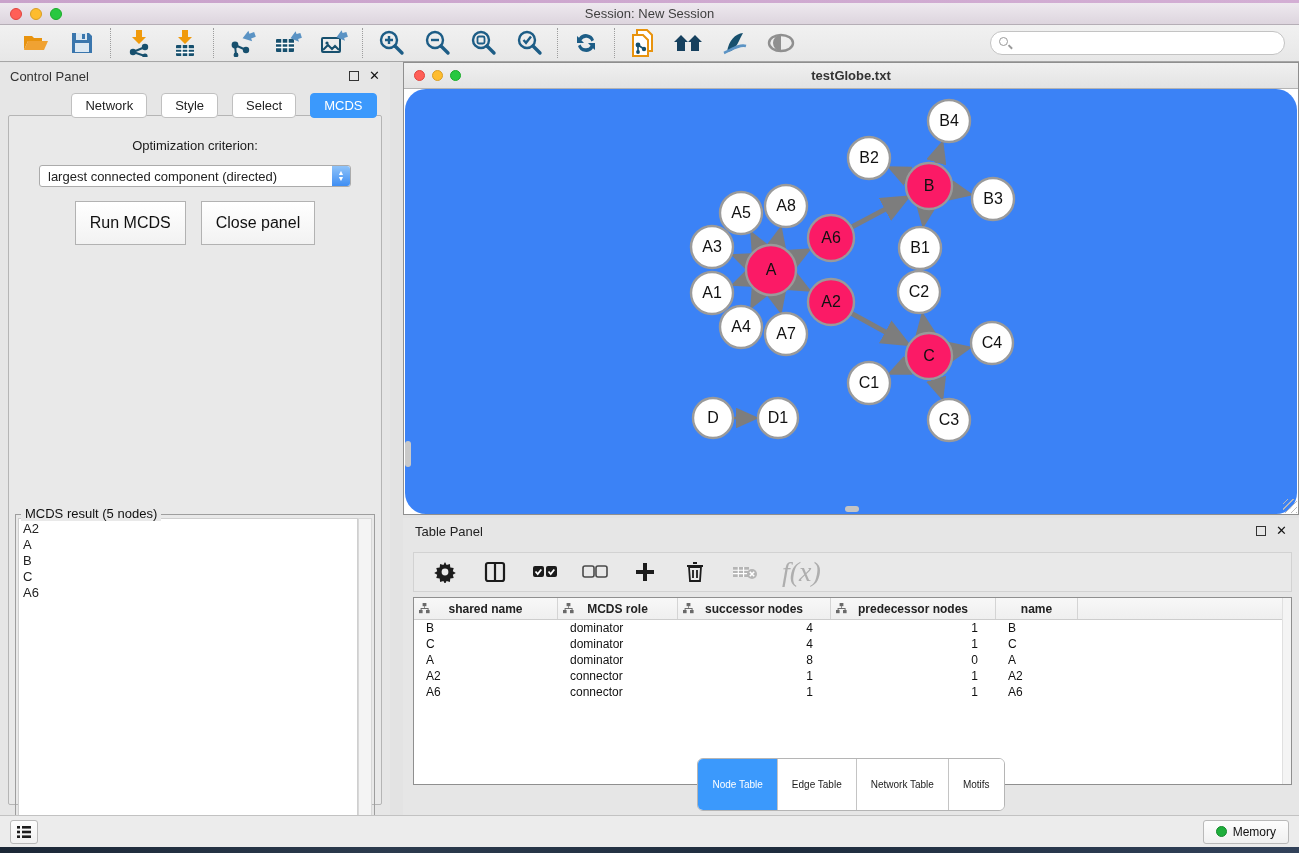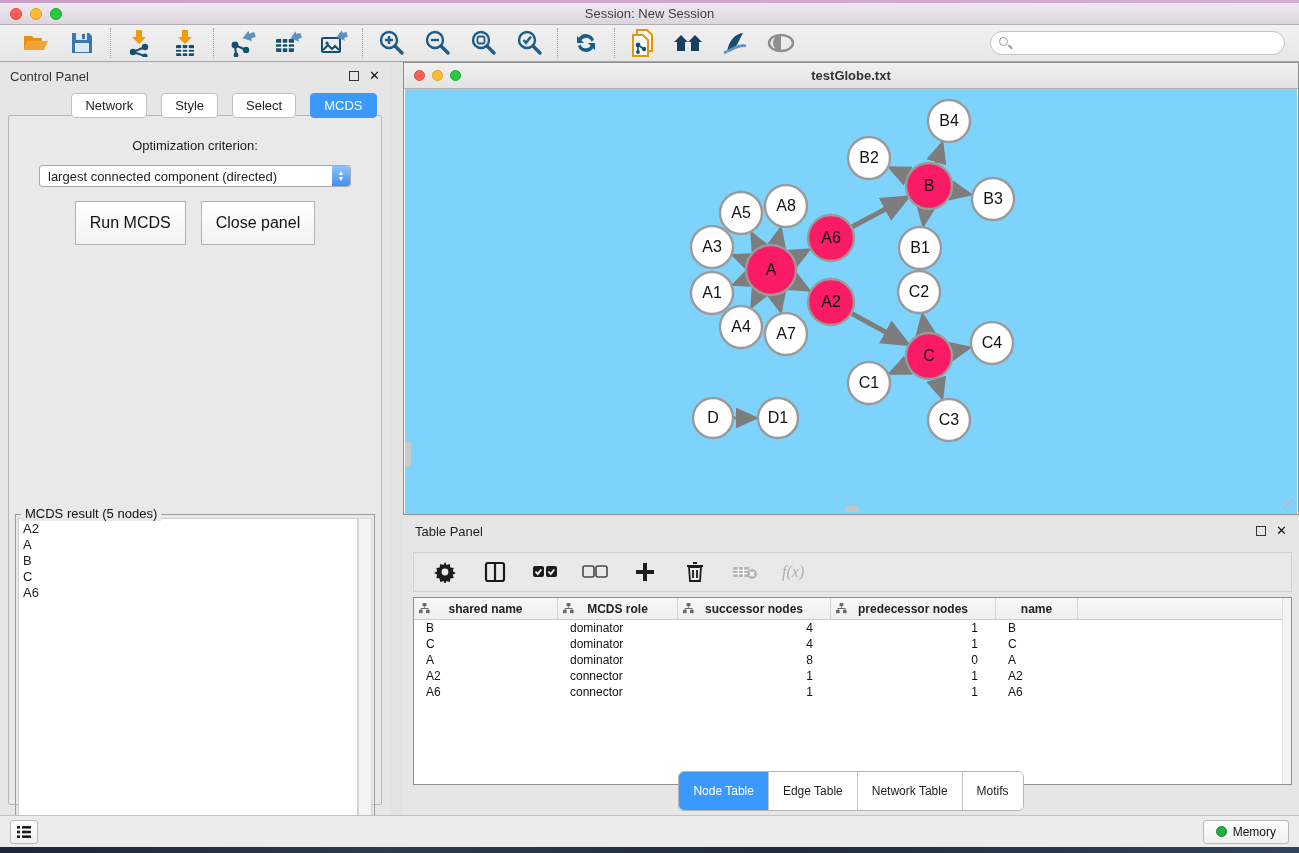--- a/index.html
+++ b/index.html
@@ -72,48 +72,48 @@
 
   
   .net-window { position:absolute; left:403px; top:62px; width:896px; height:453px;
                 background:#fff; border:1px solid #8f8f8f; }
   .net-titlebar { position:absolute; left:0; top:0; width:100%; height:26px;
                 background:linear-gradient(#f0f0f0,#e3e3e3); border-bottom:1px solid #b3b3b3;
                 display:flex; align-items:center; justify-content:center; }
   .net-titlebar .title { font-size:13px; color:#333;font-weight:bold; }
   .net-lights { position:absolute; left:10px; top:0; height:100%; display:flex; align-items:center; gap:7px; }
   .net-lights .light { width:11px; height:11px; }
-  .net-canvas { position:absolute; left:1px; top:26px; width:892px; height:425px; background:#7dd3fc; }
+  .net-canvas { position:absolute; left:1px; top:26px; width:892px; height:425px; background:#3b82f6;border-radius:21px; }
   .net-vscroll { position:absolute; left:0px; top:352px; width:6px; height:26px; background:#c9c9c9; border-radius:3px; }
   .net-hscroll { position:absolute; left:440px; bottom:2px; width:14px; height:6px; background:#c4c4c4; border-radius:3px; }
   .resize-grip { position:absolute; right:1px; bottom:1px; width:14px; height:14px;
      background:repeating-linear-gradient(135deg, transparent 0 3px, #b9b9b9 3px 4px); }
 
   
   .table-panel { position:absolute; left:403px; top:518px; width:896px; height:297px; background:#e6e6e6; }
   .tp-header { height:26px; display:flex; align-items:center; padding:0 12px; }
   .tp-toolbar { position:absolute; left:10px; top:34px; width:879px; height:40px; background:#e9e9e9;
                 border:1px solid #d2d2d2; display:flex; align-items:center; gap:24px; padding:0 18px; }
   .tp-icon { display:flex; align-items:center; justify-content:center; width:26px; height:26px; }
-  .fx-label { font-size:16px; font-style:italic; color:#aeaeae; font-family:"Liberation Serif","DejaVu Serif",serif; }
+  .fx-label { font-size:28px; font-style:italic; color:#aeaeae; font-family:"Liberation Serif","DejaVu Serif",serif; }
   .tp-table { position:absolute; left:10px; top:79px; width:879px; height:188px; background:#fff;
               border:1px solid #8f8f8f; overflow:hidden; }
   .tp-table-inner { position:absolute; left:0; top:0; right:9px; bottom:0; }
   .tp-vscroll { position:absolute; right:0; top:0; width:9px; height:100%; background:#f4f4f4; border-left:1px solid #e0e0e0; }
   .thead { display:flex; height:22px; background:linear-gradient(#f8f8f8,#efefef); border-bottom:1px solid #cdcdcd;font-weight:bold; }
   .th { position:relative; display:flex; align-items:center; justify-content:center;
         border-right:1px solid #d4d4d4; font-size:12px; color:#222; }
   .th .col-icon { position:absolute; left:5px; top:5px; }
   .trow { display:flex; height:16px; align-items:center; }
   .td { font-size:12px; color:#111; overflow:hidden; white-space:nowrap; }
   .td.left { padding-left:12px; text-align:left; }
   .td.right { padding-right:18px; text-align:right; }
   .tp-tabs { position:absolute; left:0; right:0; bottom:4px; display:flex; justify-content:center; }
   .seg { display:flex; border:1px solid #b5b5b5; border-radius:6px; overflow:hidden; background:#fff; }
-  .seg-tab { padding:12px 14px; font-size:12px; color:#222; border-right:1px solid #c4c4c4; background:#fff; }
+  .seg-tab { padding:20px 14px; font-size:10px; color:#222; border-right:1px solid #c4c4c4; background:#fff; }
   .seg-tab:last-child { border-right:none; }
   .seg-tab.active { background:#3b99fc; color:#fff; }
 
   
   .statusbar { position:absolute; left:0; top:815px; width:100%; height:32px; background:#ececec;
                border-top:1px solid #c2c2c2; display:flex; align-items:center; padding:0 10px; }
   .list-btn { width:28px; height:24px; background:linear-gradient(#fdfdfd,#f0f0f0); border:1px solid #b9b9b9;
               border-radius:3px; display:flex; align-items:center; justify-content:center; }
   .memory-btn { margin-left:auto; height:24px; background:linear-gradient(#fdfdfd,#f0f0f0);
                border:1px solid #b9b9b9; border-radius:3px; display:flex; align-items:center; gap:6px;

